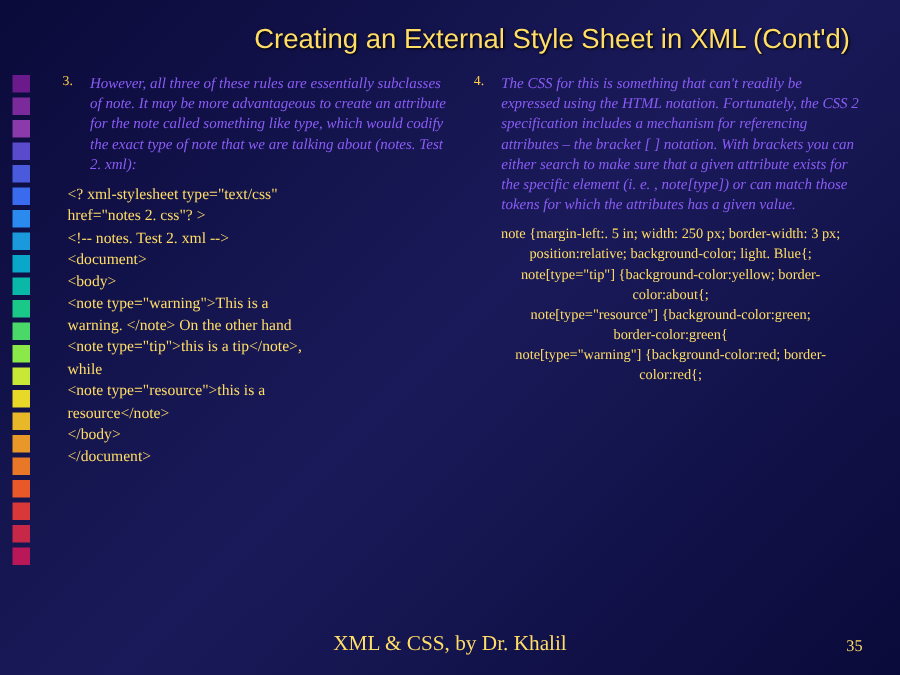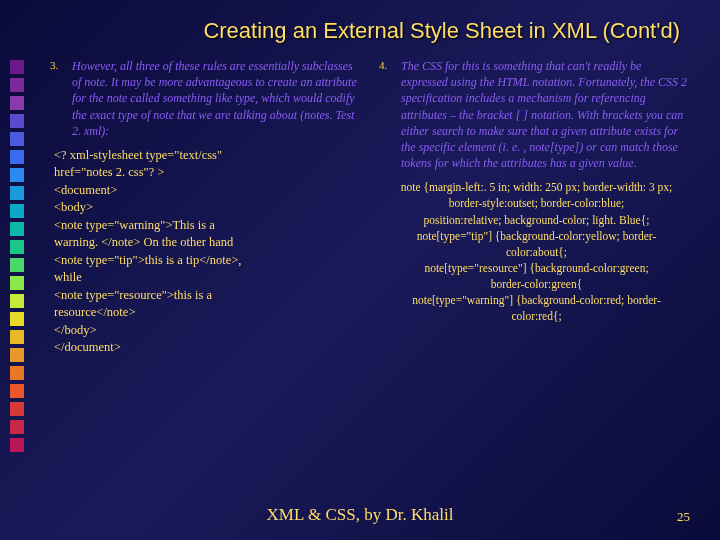--- a/index.html
+++ b/index.html
@@ -92,46 +92,46 @@
 
 <div class="columns">
   <div class="col">
     <div class="numitem">
       <div class="num">3.</div>
       <div class="body">However, all three of these rules are essentially subclasses of note. It may be more advantageous to create an attribute for the note called something like type, which would codify the exact type of note that we are talking about (notes. Test 2. xml):</div>
     </div>
     <div class="codeblock" id="leftcode">
         <div>&lt;? xml-stylesheet type="text/css"</div>
         <div>      href="notes 2. css"? &gt;</div>
+        <div>&lt;!-- notes. Test 2. xml --&gt;</div>
         <div>&lt;document&gt;</div>
         <div>  &lt;body&gt;</div>
         <div>   &lt;note type="warning"&gt;This is a</div>
         <div>      warning. &lt;/note&gt; On the other hand</div>
         <div>   &lt;note type="tip"&gt;this is a tip&lt;/note&gt;,</div>
         <div>      while</div>
         <div>   &lt;note type="resource"&gt;this is a</div>
         <div>      resource&lt;/note&gt;</div>
         <div>  &lt;/body&gt;</div>
         <div></div>
         <div> &lt;/document&gt;</div>
       </div>
   </div>
   <div class="col">
     <div class="numitem">
       <div class="num">4.</div>
       <div class="body">The CSS for this is something that can't readily be expressed using the HTML notation. Fortunately, the CSS 2 specification includes a mechanism for referencing attributes – the bracket [ ] notation. With brackets you can either search to make sure that a given attribute exists for the specific element (i. e. , note[type]) or can match those tokens for which the attributes has a given value.</div>
     </div>
     <div class="cssblock" id="rightcss">
         <div class="mono">note {margin-left:. 5 in; width: 250 px; border-width: 3 px;</div>
-        <div class="mono">        border-style:outset; border-color:blue;</div>
         <div class="mono">        position:relative; background-color; light. Blue{;</div>
         <div class="mono">    note[type="tip"]  {background-color:yellow; border-</div>
         <div class="mono">        color:about{;</div>
         <div class="mono">    note[type="resource"] {background-color:green;</div>
         <div class="mono">    border-color:green{</div>
         <div class="mono">    note[type="warning"] {background-color:red; border-</div>
         <div class="mono">        color:red{;</div>
       </div>
   </div>
 </div>
 
 <div class="footer">XML &amp; CSS, by Dr. Khalil</div>
-<div class="pagenum">25</div>
+<div class="pagenum">35</div>
 
 </body></html>

